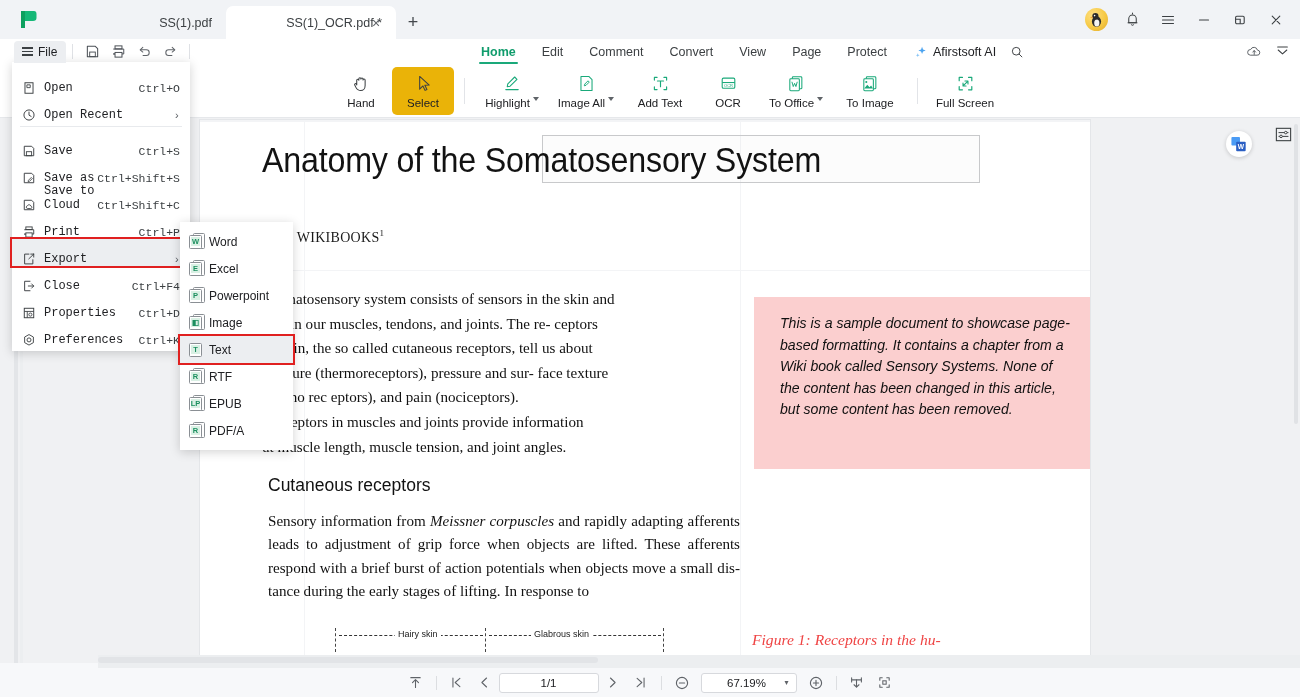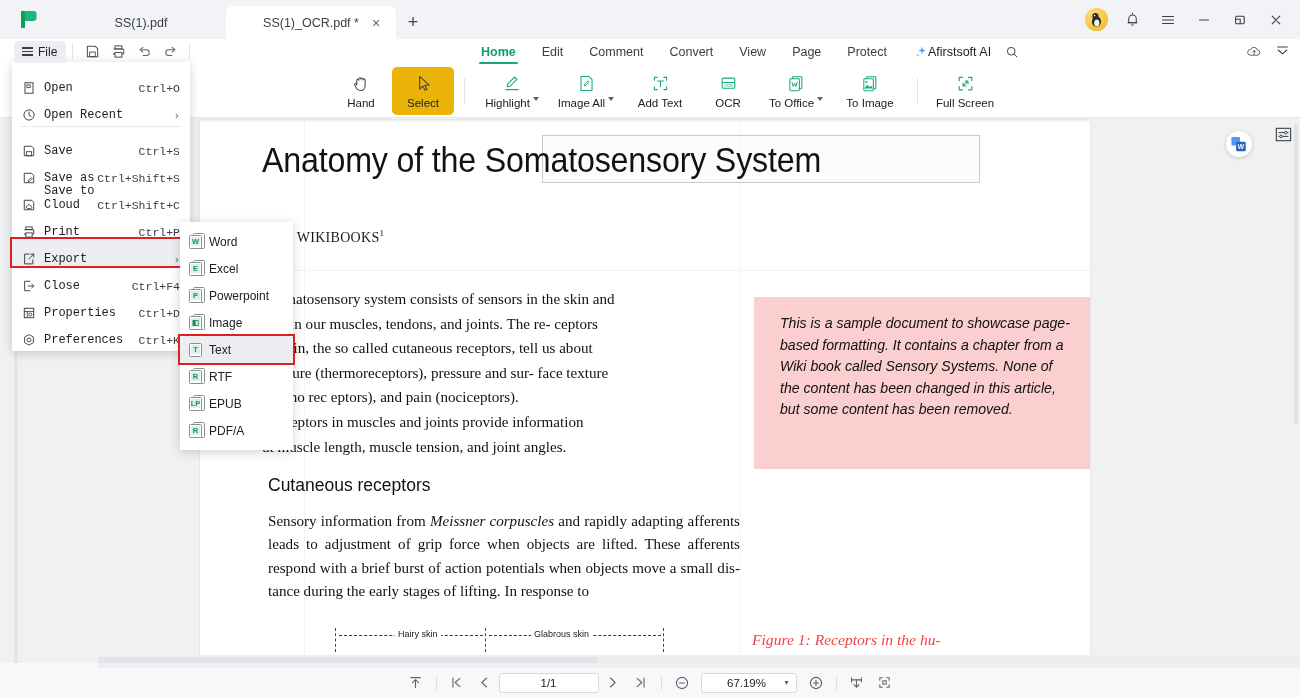--- a/index.html
+++ b/index.html
@@ -16,21 +16,21 @@
   .titlebar {
     position: absolute; top: 0; left: 0; width: 1300px; height: 39px;
     background: #f1f3f6;
     display: flex; align-items: flex-end;
   }
   .logo-wrap { width: 56px; height: 39px; display:flex; align-items:center; justify-content:center; }
   .tab {
     position: relative;
     height: 33px; display: flex; align-items: center;
     padding: 0 14px; font-size: 12.5px; color: #3c4043;
-    min-width: 170px; justify-content: center;
+    min-width: 170px; justify-content: flex-end;
     border-radius: 7px 7px 0 0;
   }
   .tab.inactive { background: transparent; }
   .tab.active { background: #ffffff; }
   .tab-label { white-space: nowrap; }
   .tab-close {
     position: absolute; right: 12px; top: 50%; transform: translateY(-50%);
     width: 16px; height: 16px; display: flex; align-items: center; justify-content: center;
     font-size: 14px; color: #5f6368; line-height: 1;
   }
@@ -80,21 +80,21 @@
   }
   .mtab {
     font-size: 12.5px; color: #3c4043; padding: 0 13px; height: 25px;
     display: flex; align-items: center; position: relative; white-space: nowrap;
   }
   .mtab.active { color: #109c6c; font-weight: 600; }
   .mtab.active::after {
     content: ""; position: absolute; left: 11px; right: 11px; bottom: 0;
     height: 2.2px; background: #1aa97a; border-radius: 2px;
   }
-  .ai-item { display:flex; align-items:center; padding: 0 8px 0 14px; font-size: 12.5px; color:#202124; }
+  .ai-item { display:flex; align-items:center; gap:5px; padding: 0 8px 0 14px; font-size: 12.5px; color:#202124; }
   .search-ic { padding: 0 6px; }
 
   .menubar-right { position: absolute; right: 10px; top: 0; height: 25px; display: flex; align-items: center; gap: 12px; }
 
   
   .ribbon {
     position: absolute; top: 64px; left: 0; width: 1300px; height: 54px;
     background: #ffffff;
     border-bottom: 1px solid #e6e8eb;
     display: flex; align-items: center;

